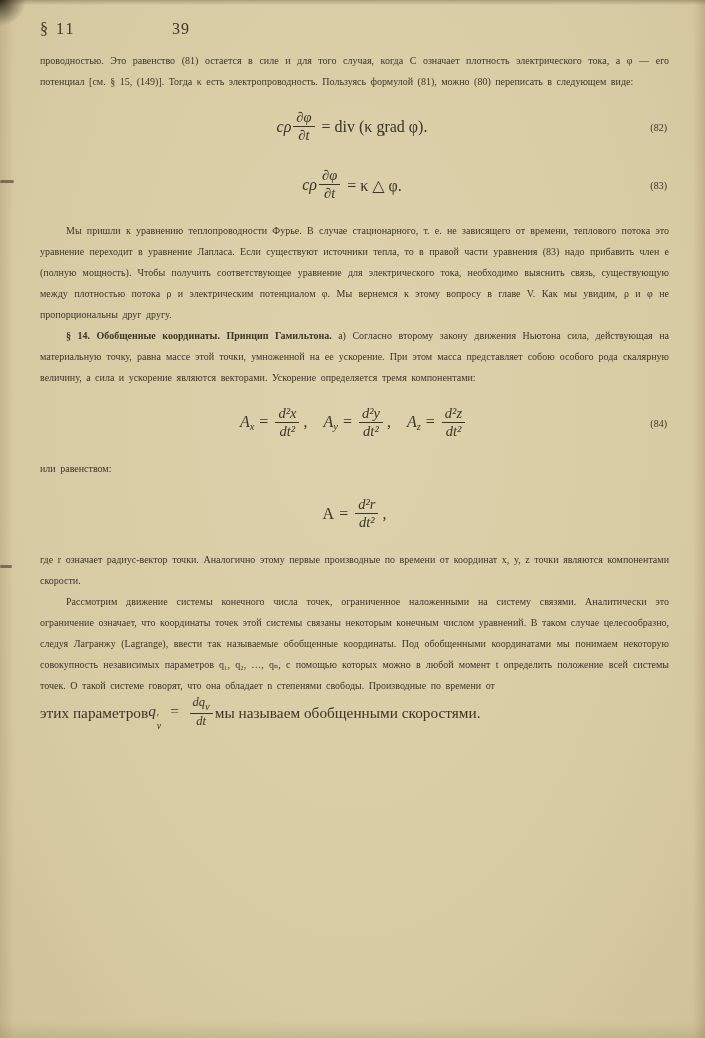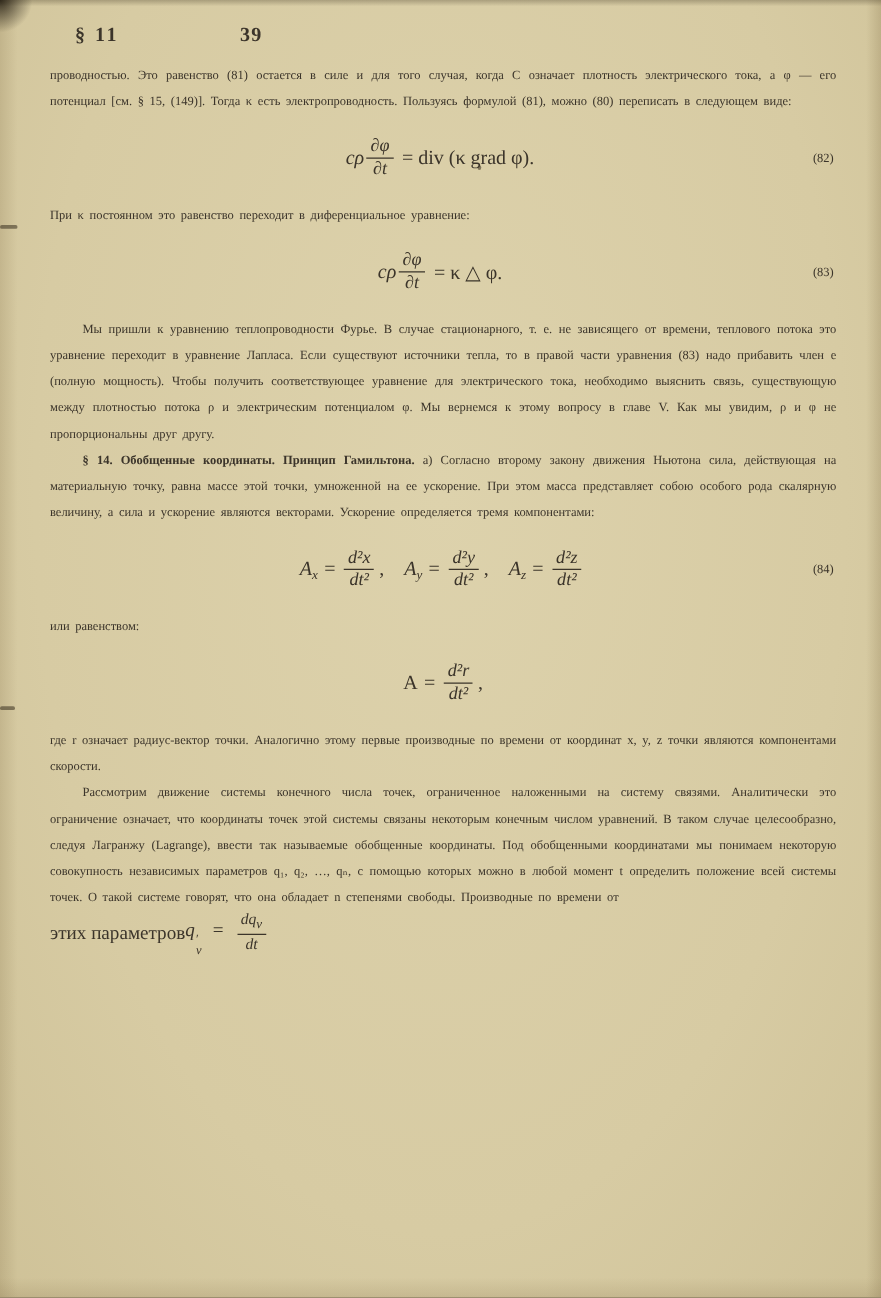--- a/index.html
+++ b/index.html
@@ -20,23 +20,22 @@
       radial-gradient(ellipse at 50% 38%, #ddd2ac 0%, #d7cba3 65%, #cfc298 100%);
     overflow:hidden;
   }
   .speck { position:absolute; background:rgba(55,45,30,0.55); border-radius:2px; }
   .speck.s1 { left:0; top:180px; width:14px; height:3px; }
   .speck.s2 { left:0; top:565px; width:12px; height:3px; }
   .speck.s3 { left:382px; top:132px; width:3px; height:4px; border-radius:50%; }
 
   .hdr {
     display:flex; align-items:baseline;
-    font-weight:bold; font-size:16px;
+    font-weight:normal; font-size:16px;
     margin-bottom:12px;
-    margin-left:20px;
   }
   .hdr .sec { width:90px; letter-spacing:2px; }
   .hdr .ttl {
     flex:1; text-align:center;
     font-variant:small-caps; letter-spacing:1.5px; font-size:15.5px;
   }
   .hdr .pgn { width:60px; text-align:right; letter-spacing:1px; }
 
   p.bp {
     margin:0; font-size:10px; line-height:21px;
@@ -91,21 +90,20 @@
   <div class="eq-row">
     <span class="mi">cρ</span>
     <span class="frac">
         <span class="ft">∂φ</span>
         <span class="fb">∂t</span>
       </span>
     <span class="rel">= div (κ grad φ).</span>
     <span class="eq-num">(82)</span>
   </div>
 
-  <p class="bp">При κ постоянном это равенство переходит в диференциальное уравнение:</p>
 
   <div class="eq-row">
     <span class="mi">cρ</span>
     <span class="frac">
         <span class="ft">∂φ</span>
         <span class="fb">∂t</span>
       </span>
     <span class="rel">= κ △ φ.</span>
     <span class="eq-num">(83)</span>
   </div>
@@ -142,15 +140,16 @@
   <div class="lastline">
     <span>этих параметров</span>
     <span>
       <span class="mi">q</span><span class="stack">
           <span>′</span>
           <span class="mi">ν</span>
         </span>
       <span class="rel">=</span>
       <span class="frac inline-frac"><span class="ft"><span>dq</span><span class="msub">ν</span></span><span class="fb">dt</span></span>
     </span>
+    <span>мы называем обобщенными скоростями.</span>
   </div>
 
 </div>
 
 </body></html>

